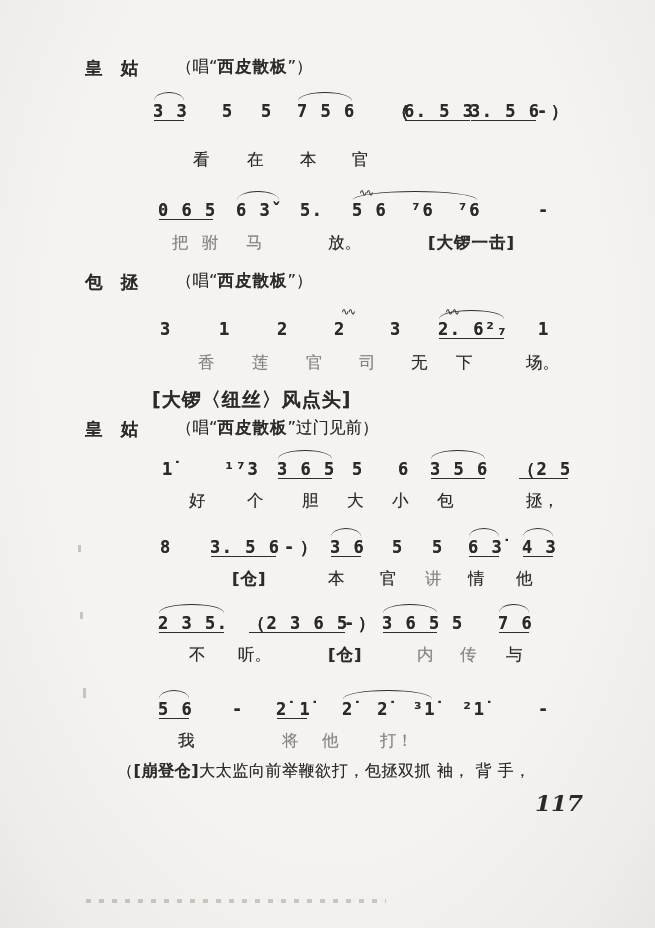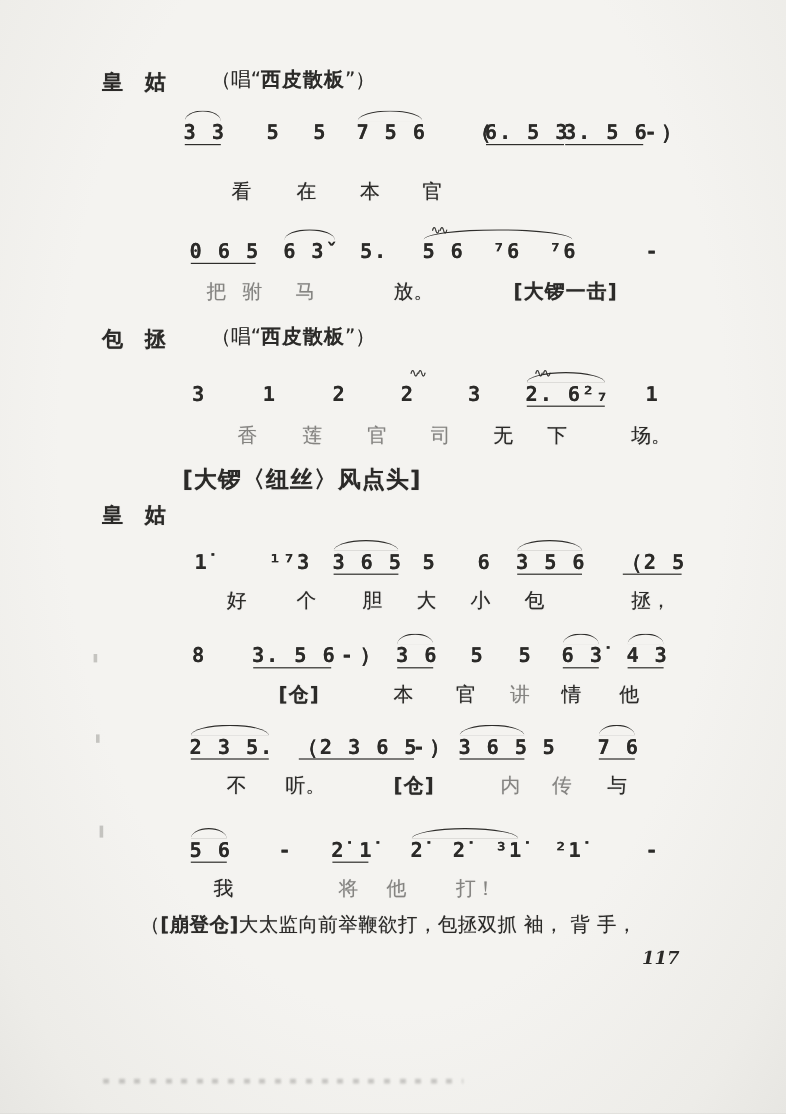--- a/index.html
+++ b/index.html
@@ -50,21 +50,21 @@
   .lyric.f{opacity:.55;filter:blur(.3px);}
   
   .perc span{position:absolute;top:0;font-size:19px;font-weight:700;letter-spacing:1px;
     text-shadow:0 0 .6px rgba(25,25,25,.5);}
   .stage span{position:absolute;top:0;font-size:16.2px;white-space:pre;letter-spacing:.4px;
     text-shadow:0 0 .6px rgba(30,30,30,.45);}
   .stage b{font-weight:700;}
   
   .pageno{
     position:absolute;left:535px;top:789px;
-    font-family:"DejaVu Serif",serif;font-style:italic;font-weight:700;font-size:15px;
+    font-family:"DejaVu Serif",serif;font-style:italic;font-weight:700;font-size:23px;
   }
   .watermark{position:absolute;right:6px;top:896px;font-size:14.5px;white-space:nowrap;}
   .wm-site{color:#9d9d9b;}
   .wm-domain{color:#d8642a;font-size:15.5px;}
   
   .bleed{
     position:absolute;left:86px;top:899px;width:300px;height:4px;opacity:.55;
     background:repeating-linear-gradient(90deg,rgba(70,68,64,.45) 0 5px,transparent 5px 13px);
     filter:blur(.7px);
   }
@@ -130,20 +130,21 @@
         <span class="lyric f" style="left: 359px;">司</span>
         <span class="lyric" style="left: 411px;">无</span>
         <span class="lyric" style="left: 456px;">下</span>
         <span class="lyric" style="left: 526px;">场。</span>
       </div>
       <div class="row perc" style="top: 387px;">
         <span style="left: 152px;">[大锣〈纽丝〉风点头]</span>
       </div>
       <div class="row header" style="top: 417px;">
         <span class="speaker">皇  姑</span>
+        <span class="direction">（唱“<b class="board">西皮散板</b>”过门见前）</span>
       </div>
       <div class="row notes" style="top: 458px;">
         <span class="grp" style="left: 162px;">1̇</span>
         <span class="grp" style="left: 213px; margin-left: 11px;">¹⁷3</span>
         <span class="grp slur beam" style="left: 277px;">3 6 5</span>
         <span class="grp" style="left: 352px;">5</span>
         <span class="grp" style="left: 398px;">6</span>
         <span class="grp slur beam" style="left: 430px;">3 5 6</span>
         <span class="grp beam" style="left: 518px;">（2 5</span>
       </div>

